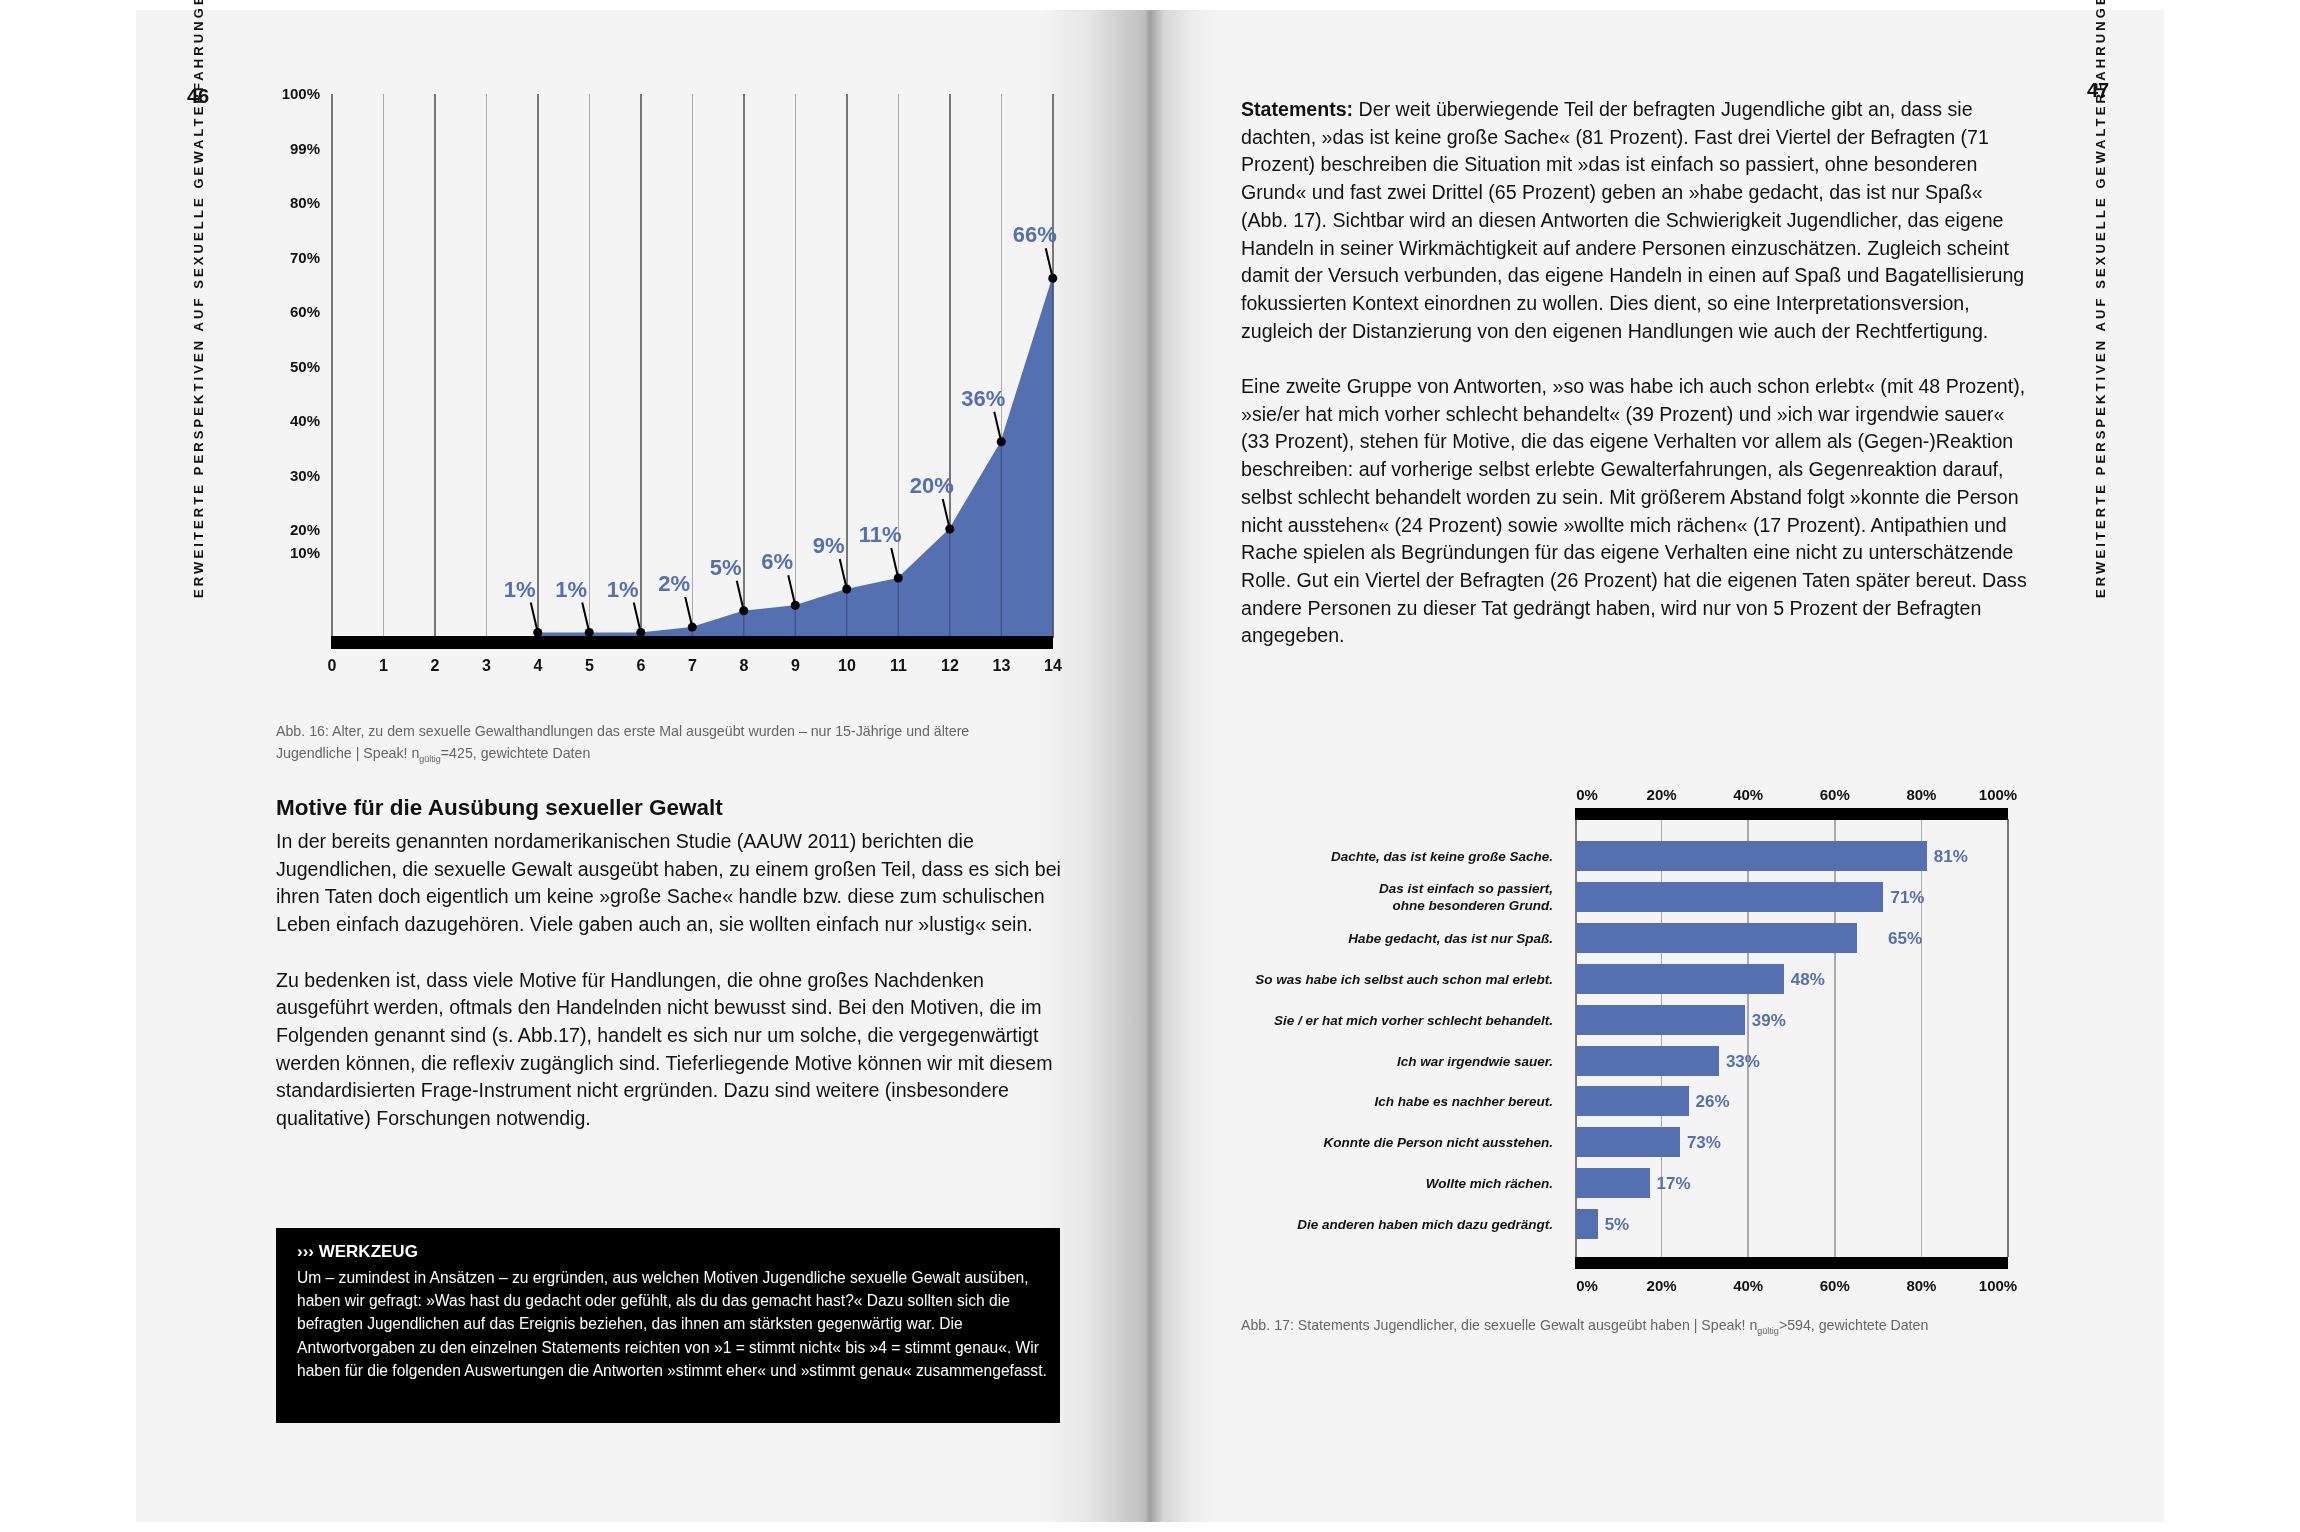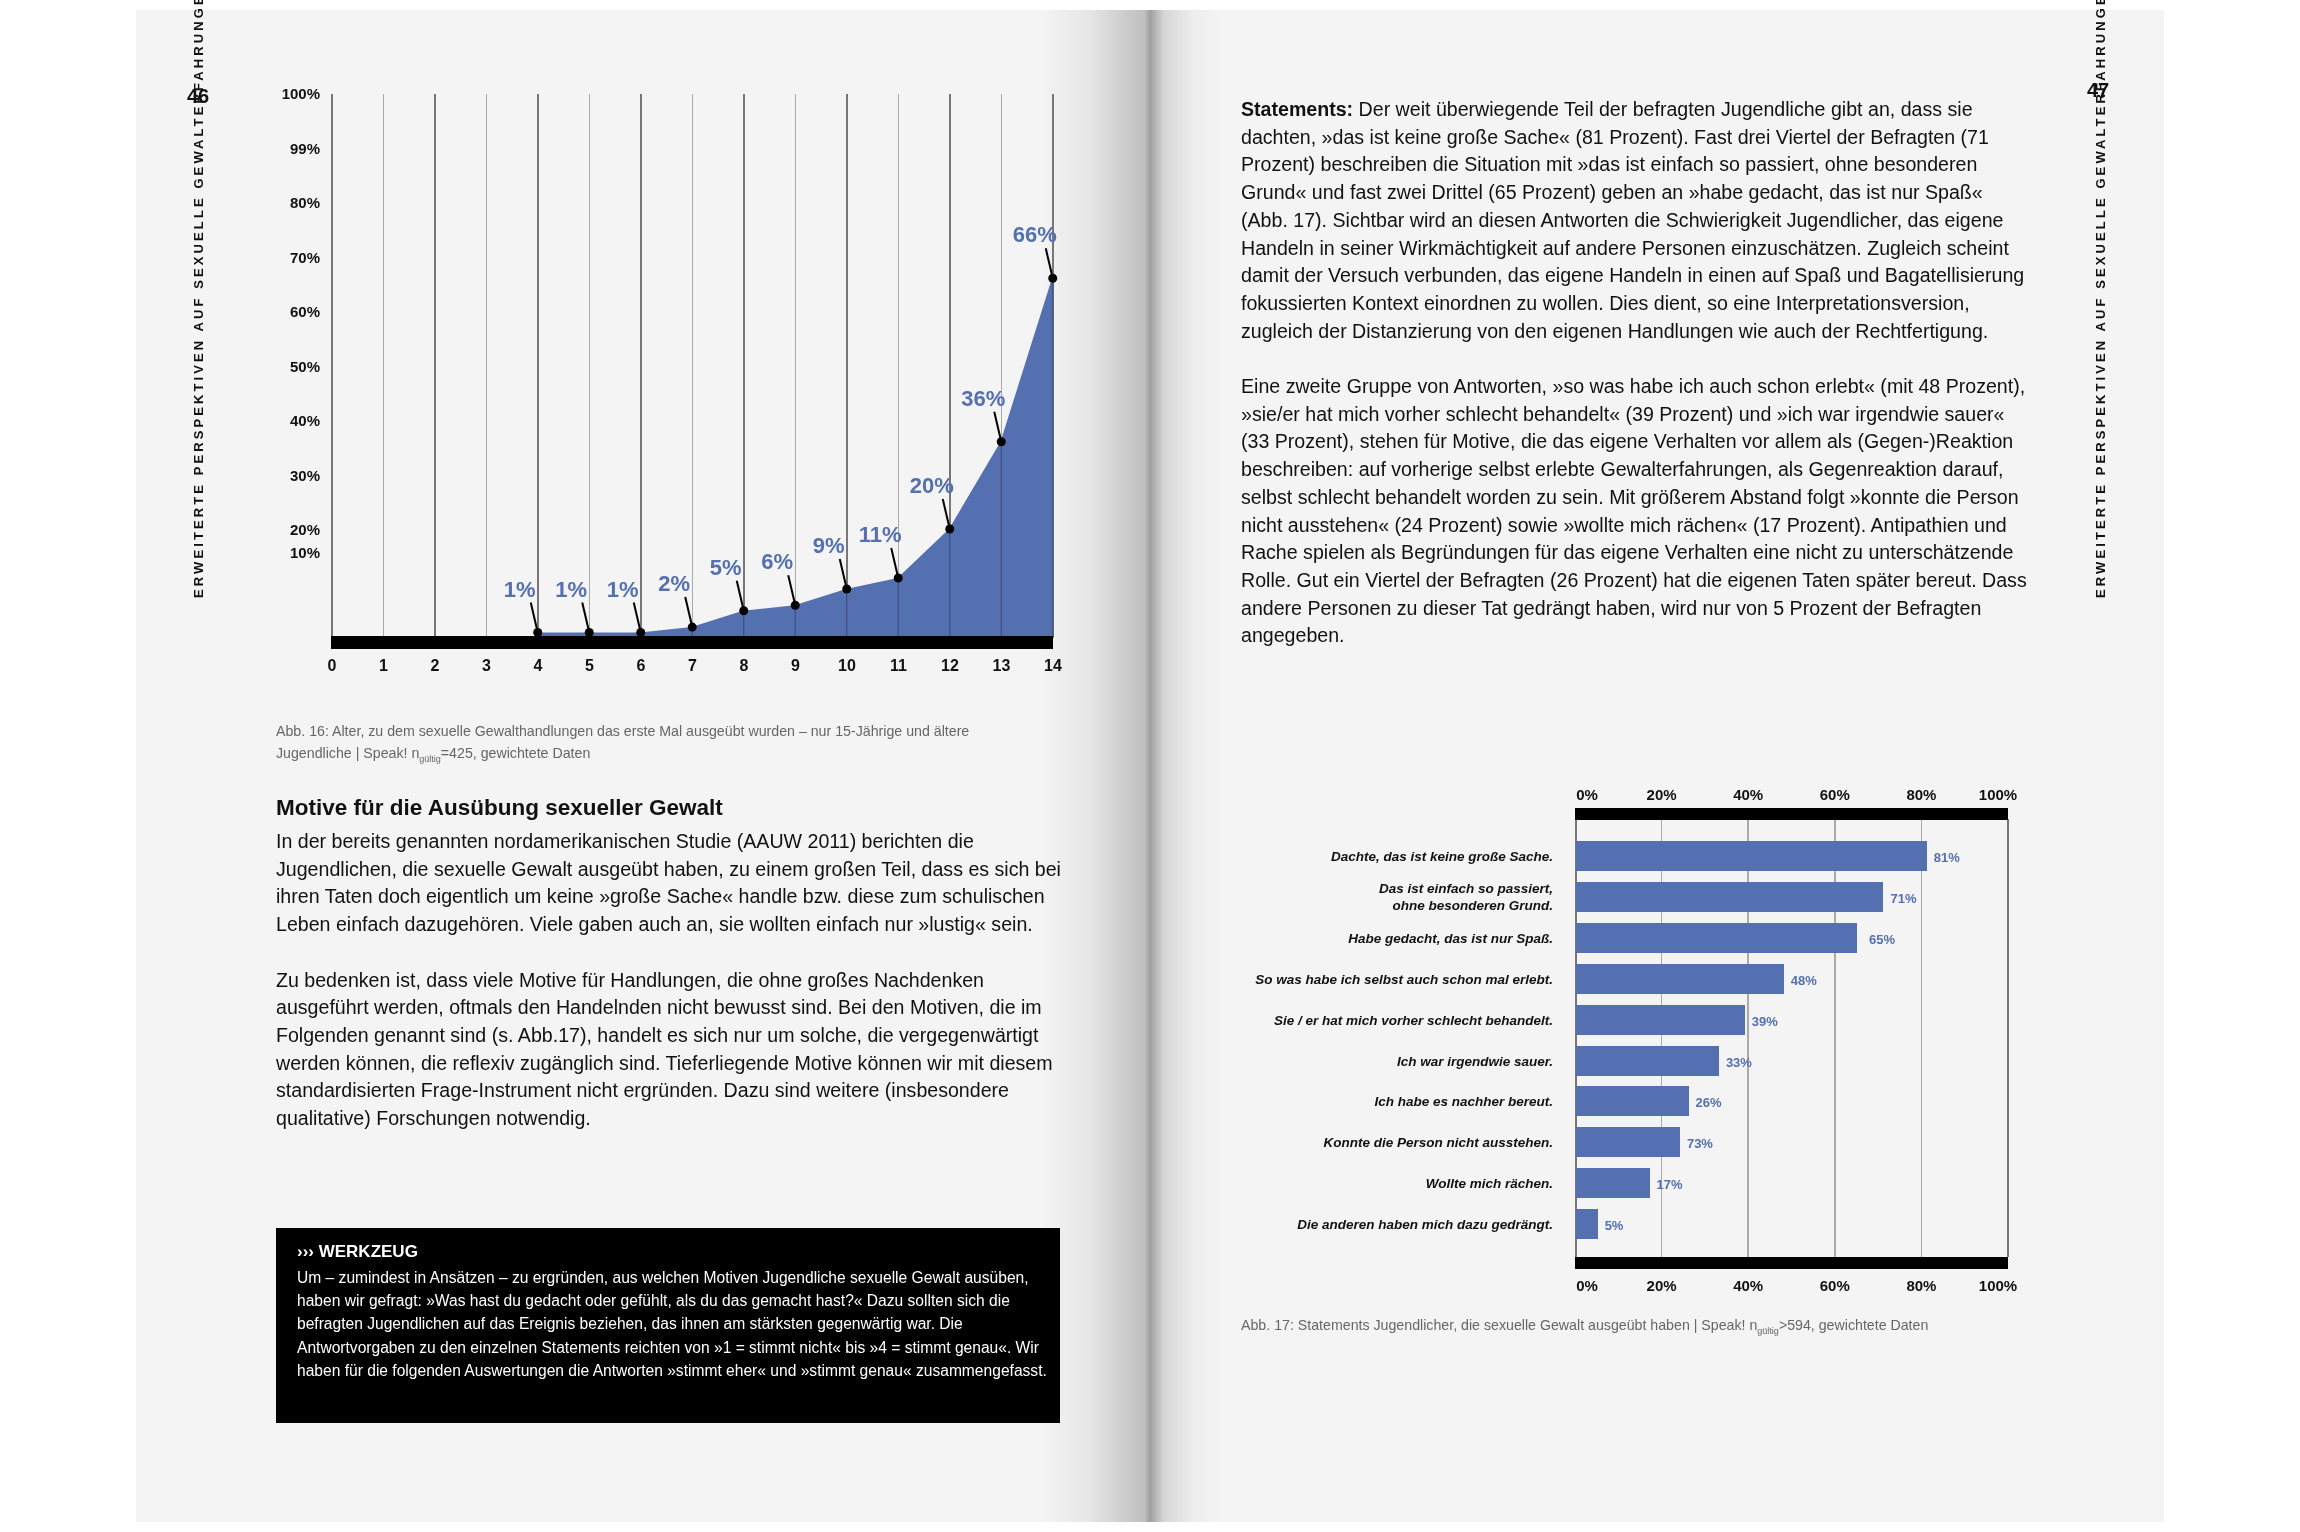--- a/index.html
+++ b/index.html
@@ -22,21 +22,21 @@
   .caption { position:absolute; font-size:14.2px; color:#666; line-height:22px; }
   .caption sub { font-size:9px; }
   .heading { position:absolute; font-weight:bold; font-size:22.5px; color:#111; }
   .body-text { position:absolute; font-size:19.6px; line-height:27.7px; color:#111; margin:0; }
   .body-text p { margin:0 0 27.7px 0; }
   .tool-box { position:absolute; left:140px; top:1218px; width:784px; height:195px; background:#000; color:#fff; }
   .tool-box .t-head { position:absolute; left:21px; top:14px; font-weight:bold; font-size:17px; color:#fff; }
   .tool-box .t-body { position:absolute; left:21px; top:38px; width:750px; font-size:15.6px; line-height:23.2px; color:#fff; }
   .btick { position:absolute; width:60px; text-align:center; font-weight:bold; font-size:15px; color:#111; transform:translateX(-50%); }
   .blabel { position:absolute; right:0; text-align:right; font-style:italic; font-weight:bold; font-size:13.5px; color:#111; line-height:17px; transform:translateY(-50%); }
-  .bval { position:absolute; font-weight:bold; font-size:13px; color:#5470b0; transform:translateY(-50%); }
+  .bval { position:absolute; font-weight:bold; font-size:17px; color:#5470b0; transform:translateY(-50%); }
   .bar { position:absolute; background:#5470b0; }
   .grid-v { position:absolute; width:1.5px; background:#888; }
 </style>
 </head>
 <body>
 
 <div id="page-left" class="page">
   <div class="spine-left"></div>
 </div>
 
@@ -193,21 +193,21 @@
     <div class="btick" style="left: 680.4px; top: 497px;">80%</div>
     <div class="btick" style="left: 757px; top: 6px;">100%</div>
     <div class="btick" style="left: 757px; top: 497px;">100%</div>
     <div class="bar" style="left: 335px; top: 61px; width: 350.73px; height: 30px; background: rgb(84, 112, 176);"></div>
     <div class="bval" style="left: 692.73px; top: 77px;">81%</div>
     <div class="blabel" style="right: 488px; top: 76px; width: 320px;">Dachte, das ist keine große Sache.</div>
     <div class="bar" style="left: 335px; top: 101.9px; width: 307.43px; height: 30px; background: rgb(84, 112, 176);"></div>
     <div class="bval" style="left: 649.43px; top: 117.9px;">71%</div>
     <div class="blabel" style="right: 488px; top: 116.9px; width: 320px;">Das ist einfach so passiert,<br>ohne besonderen Grund.</div>
     <div class="bar" style="left: 335px; top: 142.8px; width: 281.45px; height: 30px; background: rgb(84, 112, 176);"></div>
-    <div class="bval" style="left: 628px; top: 158.8px; text-align: center;">65%</div>
+    <div class="bval" style="left: 647px; top: 158.8px; text-align: center;">65%</div>
     <div class="blabel" style="right: 488px; top: 157.8px; width: 320px;">Habe gedacht, das ist nur Spaß.</div>
     <div class="bar" style="left: 335px; top: 183.7px; width: 207.84px; height: 30px; background: rgb(84, 112, 176);"></div>
     <div class="bval" style="left: 549.84px; top: 199.7px;">48%</div>
     <div class="blabel" style="right: 488px; top: 198.7px; width: 320px;">So was habe ich selbst auch schon mal erlebt.</div>
     <div class="bar" style="left: 335px; top: 224.6px; width: 168.87px; height: 30px; background: rgb(84, 112, 176);"></div>
     <div class="bval" style="left: 510.87px; top: 240.6px;">39%</div>
     <div class="blabel" style="right: 488px; top: 239.6px; width: 320px;">Sie / er hat mich vorher schlecht behandelt.</div>
     <div class="bar" style="left: 335px; top: 265.5px; width: 142.89px; height: 30px; background: rgb(84, 112, 176);"></div>
     <div class="bval" style="left: 484.89px; top: 281.5px;">33%</div>
     <div class="blabel" style="right: 488px; top: 280.5px; width: 320px;">Ich war irgendwie sauer.</div>

